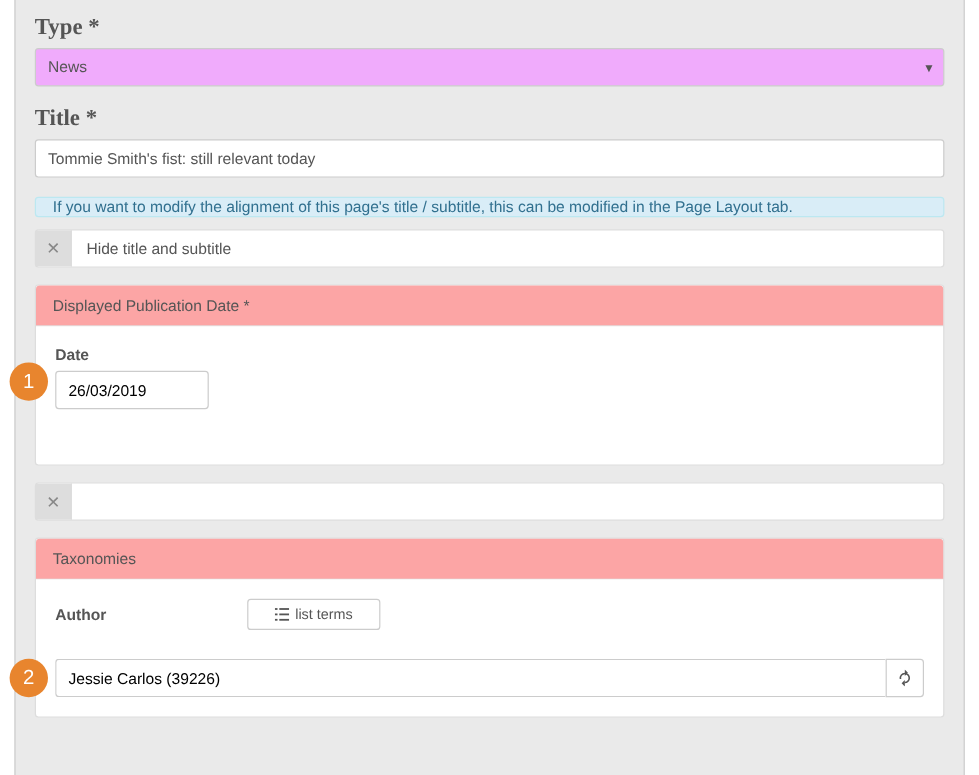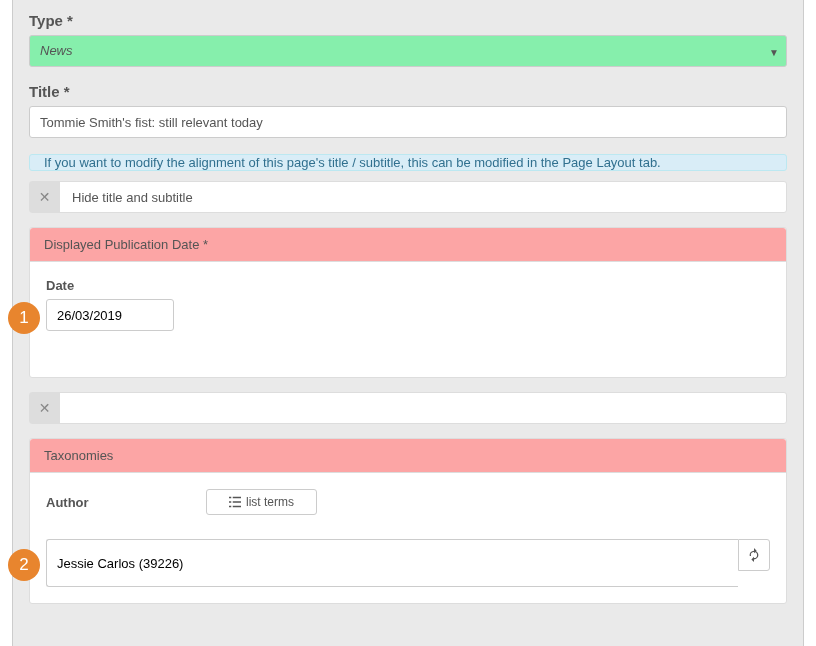--- a/index.html
+++ b/index.html
@@ -15,45 +15,45 @@
     }
     .outer-container {
       background: #eaeaea;
       padding: 12px 16px 16px 16px;
       border-left: 1px solid #ccc;
       border-right: 1px solid #ccc;
       margin: 0 12px;
       min-height: 646px;
     }
     .form-label {
-      font-size: 15px;
+      font-size: 19px;
       font-weight: bold;
       color: #555;
       margin-bottom: 6px;
       display: block;
+      font-family: Liberation Serif, serif;
     }
     .form-group {
       margin-bottom: 16px;
     }
     .form-control, .form-select {
       width: 100%;
       border: 1px solid #ccc;
       border-radius: 3px;
       background: #fff;
       padding: 7px 10px;
       font-size: 13px;
       color: #555;
       height: 32px;
     }
     .form-select {
       position: relative;
       appearance: none;
       padding-right: 24px;
-      background: #86efac;
-      font-style: italic;
+      background: #f0abfc;
     }
     .select-wrap { position: relative; }
     .select-caret {
       position: absolute;
       right: 8px;
       top: 12px;
       font-size: 10px;
       color: #555;
       pointer-events: none;
     }
@@ -135,21 +135,21 @@
     }
     .author-input-wrap {
       display: flex;
       width: 100%;
     }
     .author-input {
       flex: 1;
       border: 1px solid #ccc;
       border-right: none;
       border-radius: 3px 0 0 3px;
-      padding: 23px 10px;
+      padding: 7px 10px;
       font-size: 13px;
       height: 32px;
     }
     .refresh-btn {
       width: 32px;
       height: 32px;
       border: 1px solid #ccc;
       border-radius: 0 3px 3px 0;
       background: #fff;
       display: flex;

